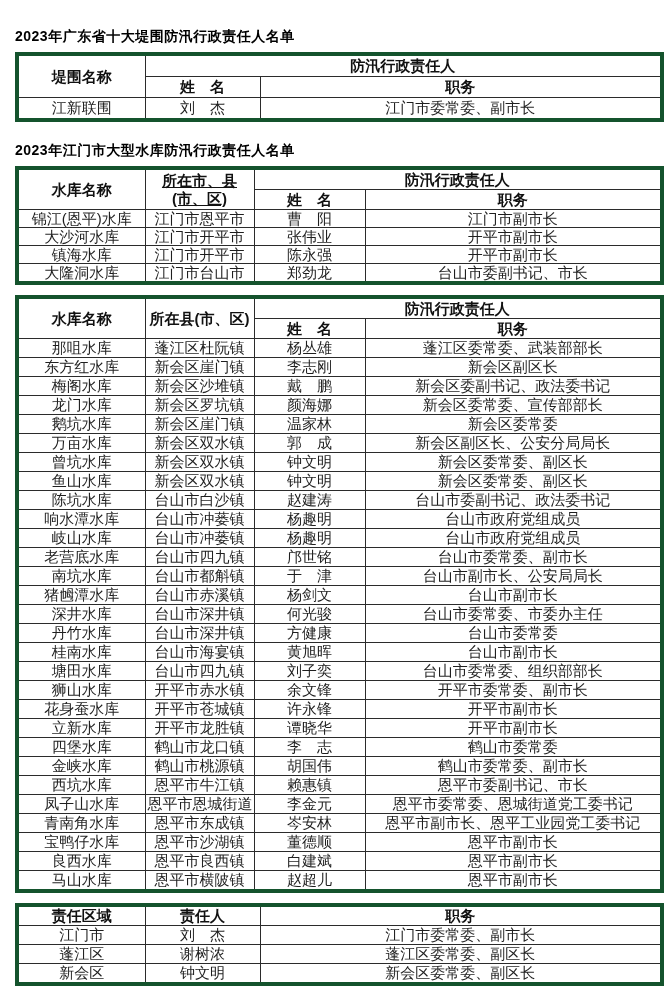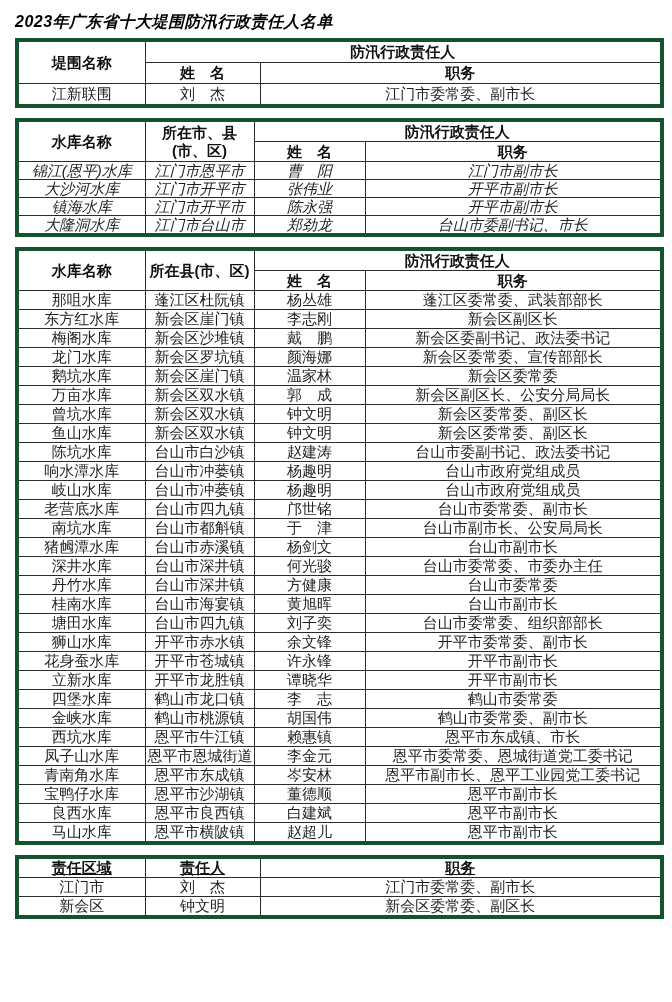--- a/index.html
+++ b/index.html
@@ -4,44 +4,44 @@
 <style>
   html,body{margin:0;padding:0;background:#ffffff;}
   body{
     width:672px;height:1002px;overflow:hidden;
     font-family:"Liberation Sans","DejaVu Sans",sans-serif;
     color:#1f1f1f;box-sizing:border-box;
     padding:8px 12px 0 15px;
   }
   .tbl-block{margin:0 0 10px 0;}
   .tbl-title{
-    font-size:16px;font-weight:bold;color:#000;
-    line-height:20px;margin:4px 0 6px 0;letter-spacing:0.5px;font-style:italic;
+    font-size:14px;font-weight:bold;color:#000;
+    line-height:20px;margin:18px 0 6px 0;letter-spacing:0.5px;
   }
   table.t{
     width:645px;table-layout:fixed;border-collapse:collapse;
     border:4px solid #14532d;
   }
   table.t th,table.t td{
     border:1px solid #2b2b2b;
     font-size:15px;line-height:1.05;
     text-align:center;vertical-align:middle;
     padding:0 2px;overflow:hidden;white-space:nowrap;
     font-weight:normal;color:#1f1f1f;
   }
   table.t th{font-weight:bold;color:#111;}
   
   .t13 col.c1{width:128px;} .t13 col.c2{width:115px;} .t13 col.c3{width:402px;}
   .t4c col.c1{width:128px;} .t4c col.c2{width:109px;} .t4c col.c3{width:111px;} .t4c col.c4{width:297px;}
   
   .t1 th,.t1 td{height:20px;}
-  .t2 thead th{height:19px;} .t2 tbody td{height:17px;font-style:italic;}
-  .t2 th.twoline{line-height:1.15;}
+  .t2 thead th{height:19px;} .t2 tbody td{height:17px;}
+  .t2 th.twoline{line-height:1.15;text-decoration:underline;}
   .t3 thead th{height:19px;} .t3 tbody td{height:18px;}
-  .t4 th{height:18px;text-decoration:underline;} .t4 td{height:18px;}
+  .t4 th{height:18px;} .t4 td{height:18px;}
 </style>
 </head>
 <body>
 
 <section class="tbl-block">
   <h2 class="tbl-title">2023年广东省十大堤围防汛行政责任人名单</h2>
   <table class="t t1 t13">
     <colgroup>
         <col class="c1">
         <col class="c2">
@@ -61,20 +61,21 @@
         <tr>
           <td>江新联围</td>
           <td>刘　杰</td>
           <td>江门市委常委、副市长</td>
         </tr>
       </tbody>
   </table>
 </section>
 
 <section class="tbl-block">
+  <h2 class="tbl-title">2023年江门市大型水库防汛行政责任人名单</h2>
   <table class="t t2 t4c">
     <colgroup>
         <col class="c1">
         <col class="c2">
         <col class="c3">
         <col class="c4">
       </colgroup>
     <thead>
       <tr>
         <th rowspan="2">水库名称</th>
@@ -270,21 +271,21 @@
         <tr>
           <td>金峡水库</td>
           <td>鹤山市桃源镇</td>
           <td>胡国伟</td>
           <td>鹤山市委常委、副市长</td>
         </tr>
         <tr>
           <td>西坑水库</td>
           <td>恩平市牛江镇</td>
           <td>赖惠镇</td>
-          <td>恩平市东成镇、市长</td>
+          <td>恩平市委副书记、市长</td>
         </tr>
         <tr>
           <td>凤子山水库</td>
           <td>恩平市恩城街道</td>
           <td>李金元</td>
           <td>恩平市委常委、恩城街道党工委书记</td>
         </tr>
         <tr>
           <td>青南角水库</td>
           <td>恩平市东成镇</td>
@@ -327,19 +328,24 @@
         <th>职务</th>
       </tr>
     </thead>
     <tbody>
         <tr>
           <td>江门市</td>
           <td>刘　杰</td>
           <td>江门市委常委、副市长</td>
         </tr>
         <tr>
+          <td>蓬江区</td>
+          <td>谢树浓</td>
+          <td>蓬江区委常委、副区长</td>
+        </tr>
+        <tr>
           <td>新会区</td>
           <td>钟文明</td>
           <td>新会区委常委、副区长</td>
         </tr>
       </tbody>
   </table>
 </section>
 
 </body></html>

